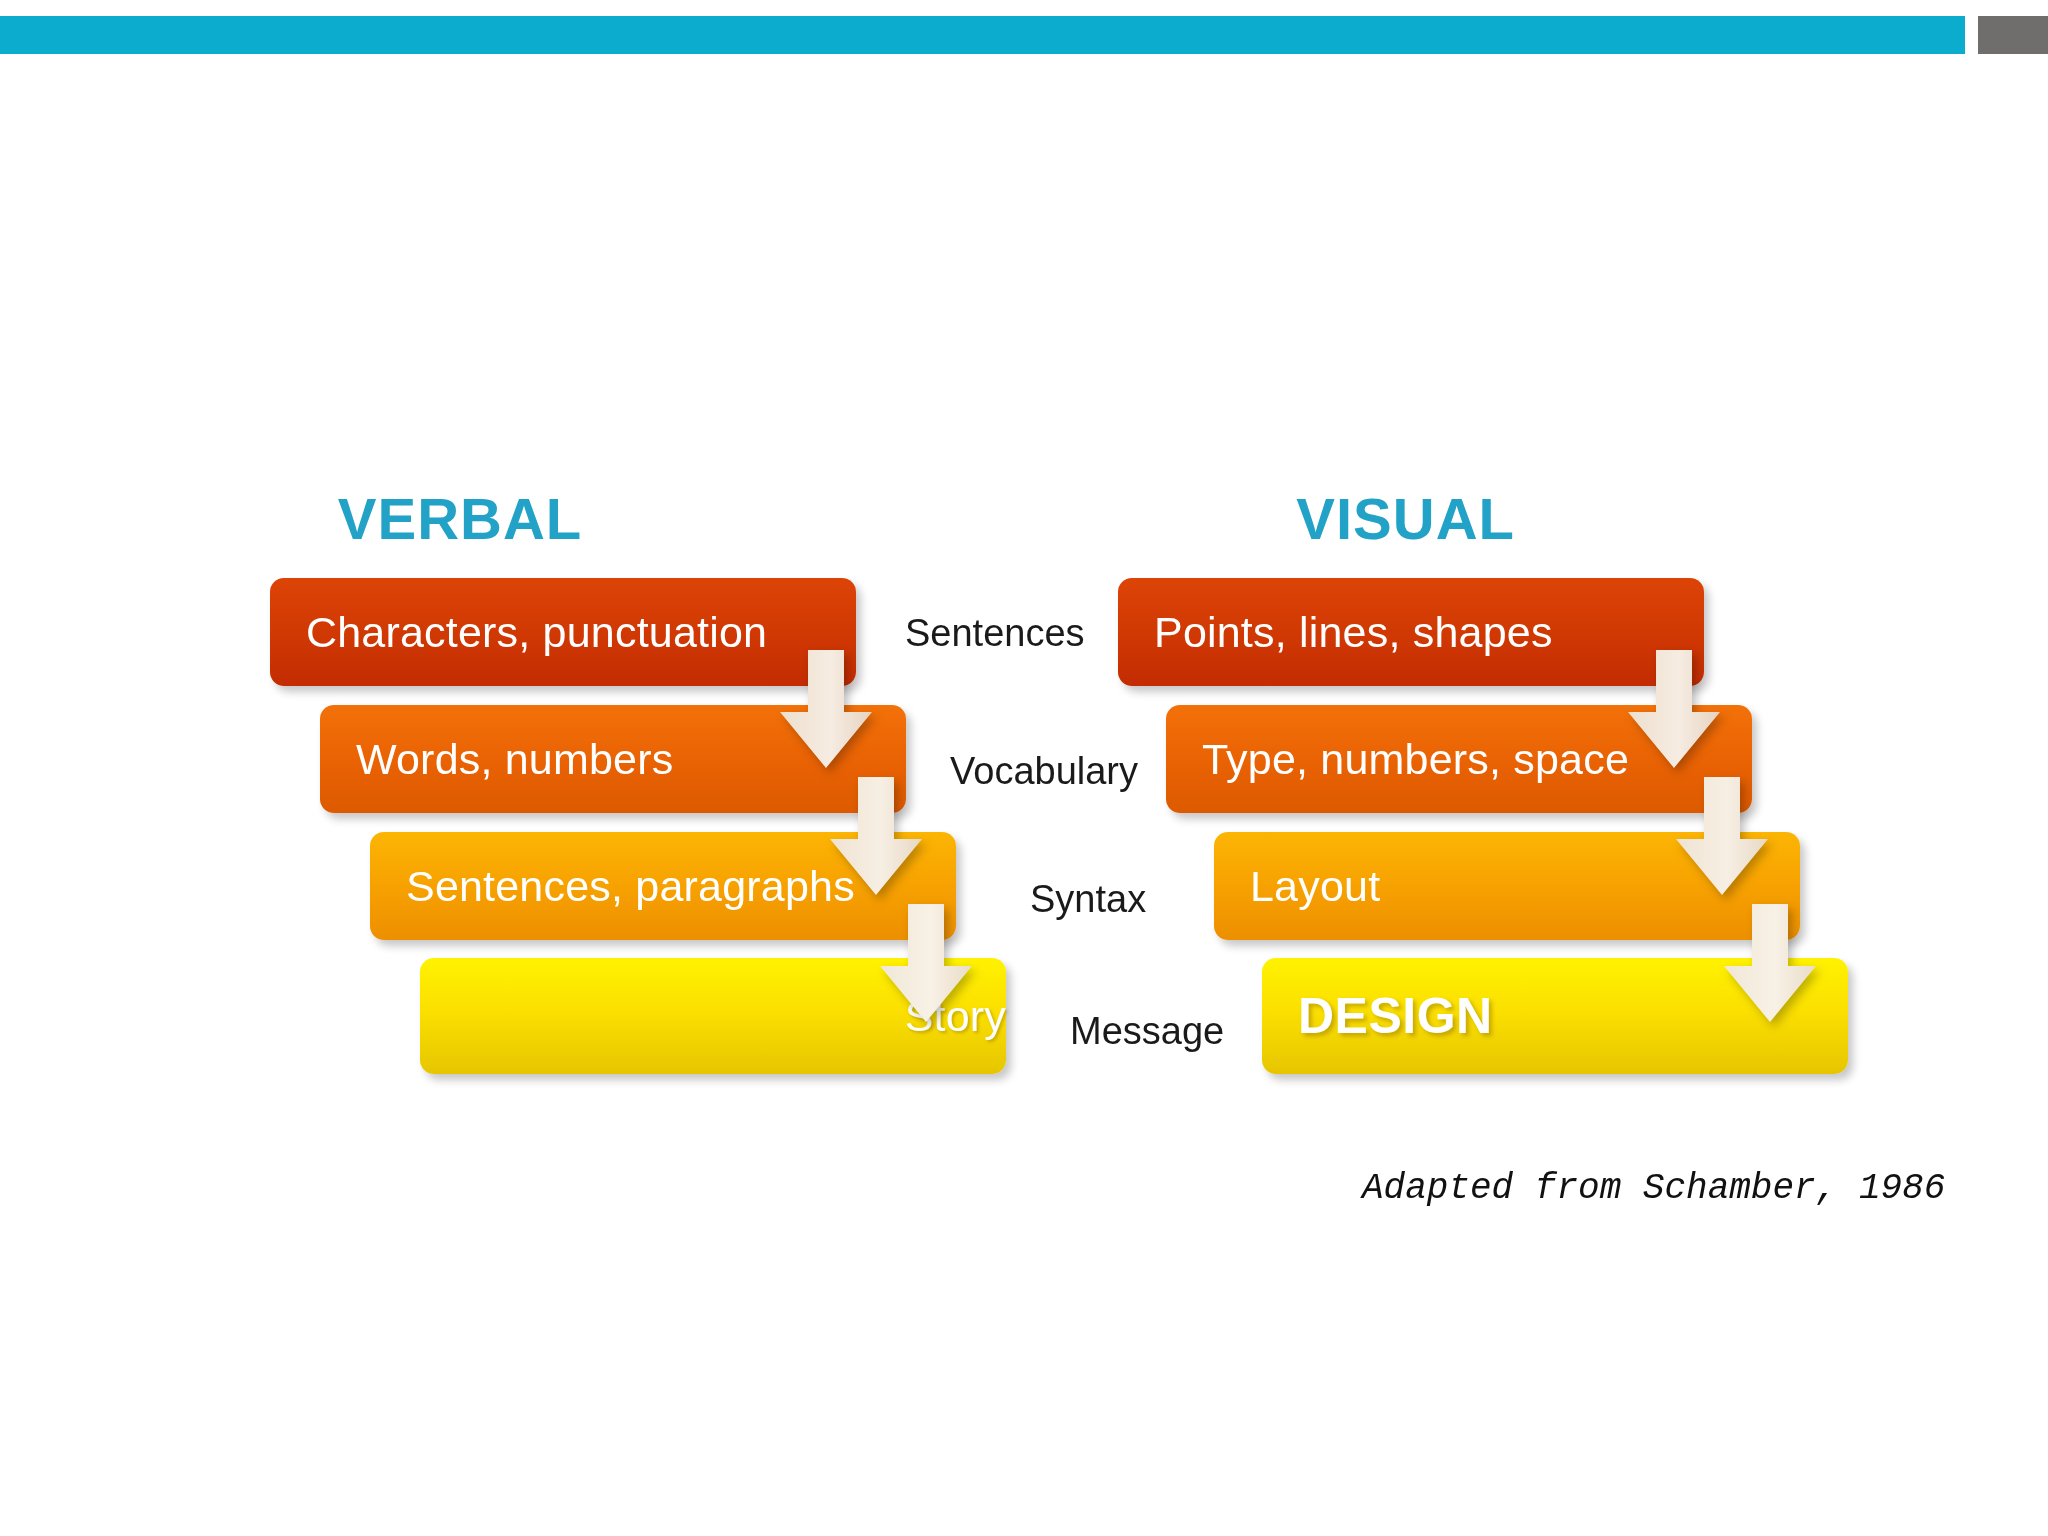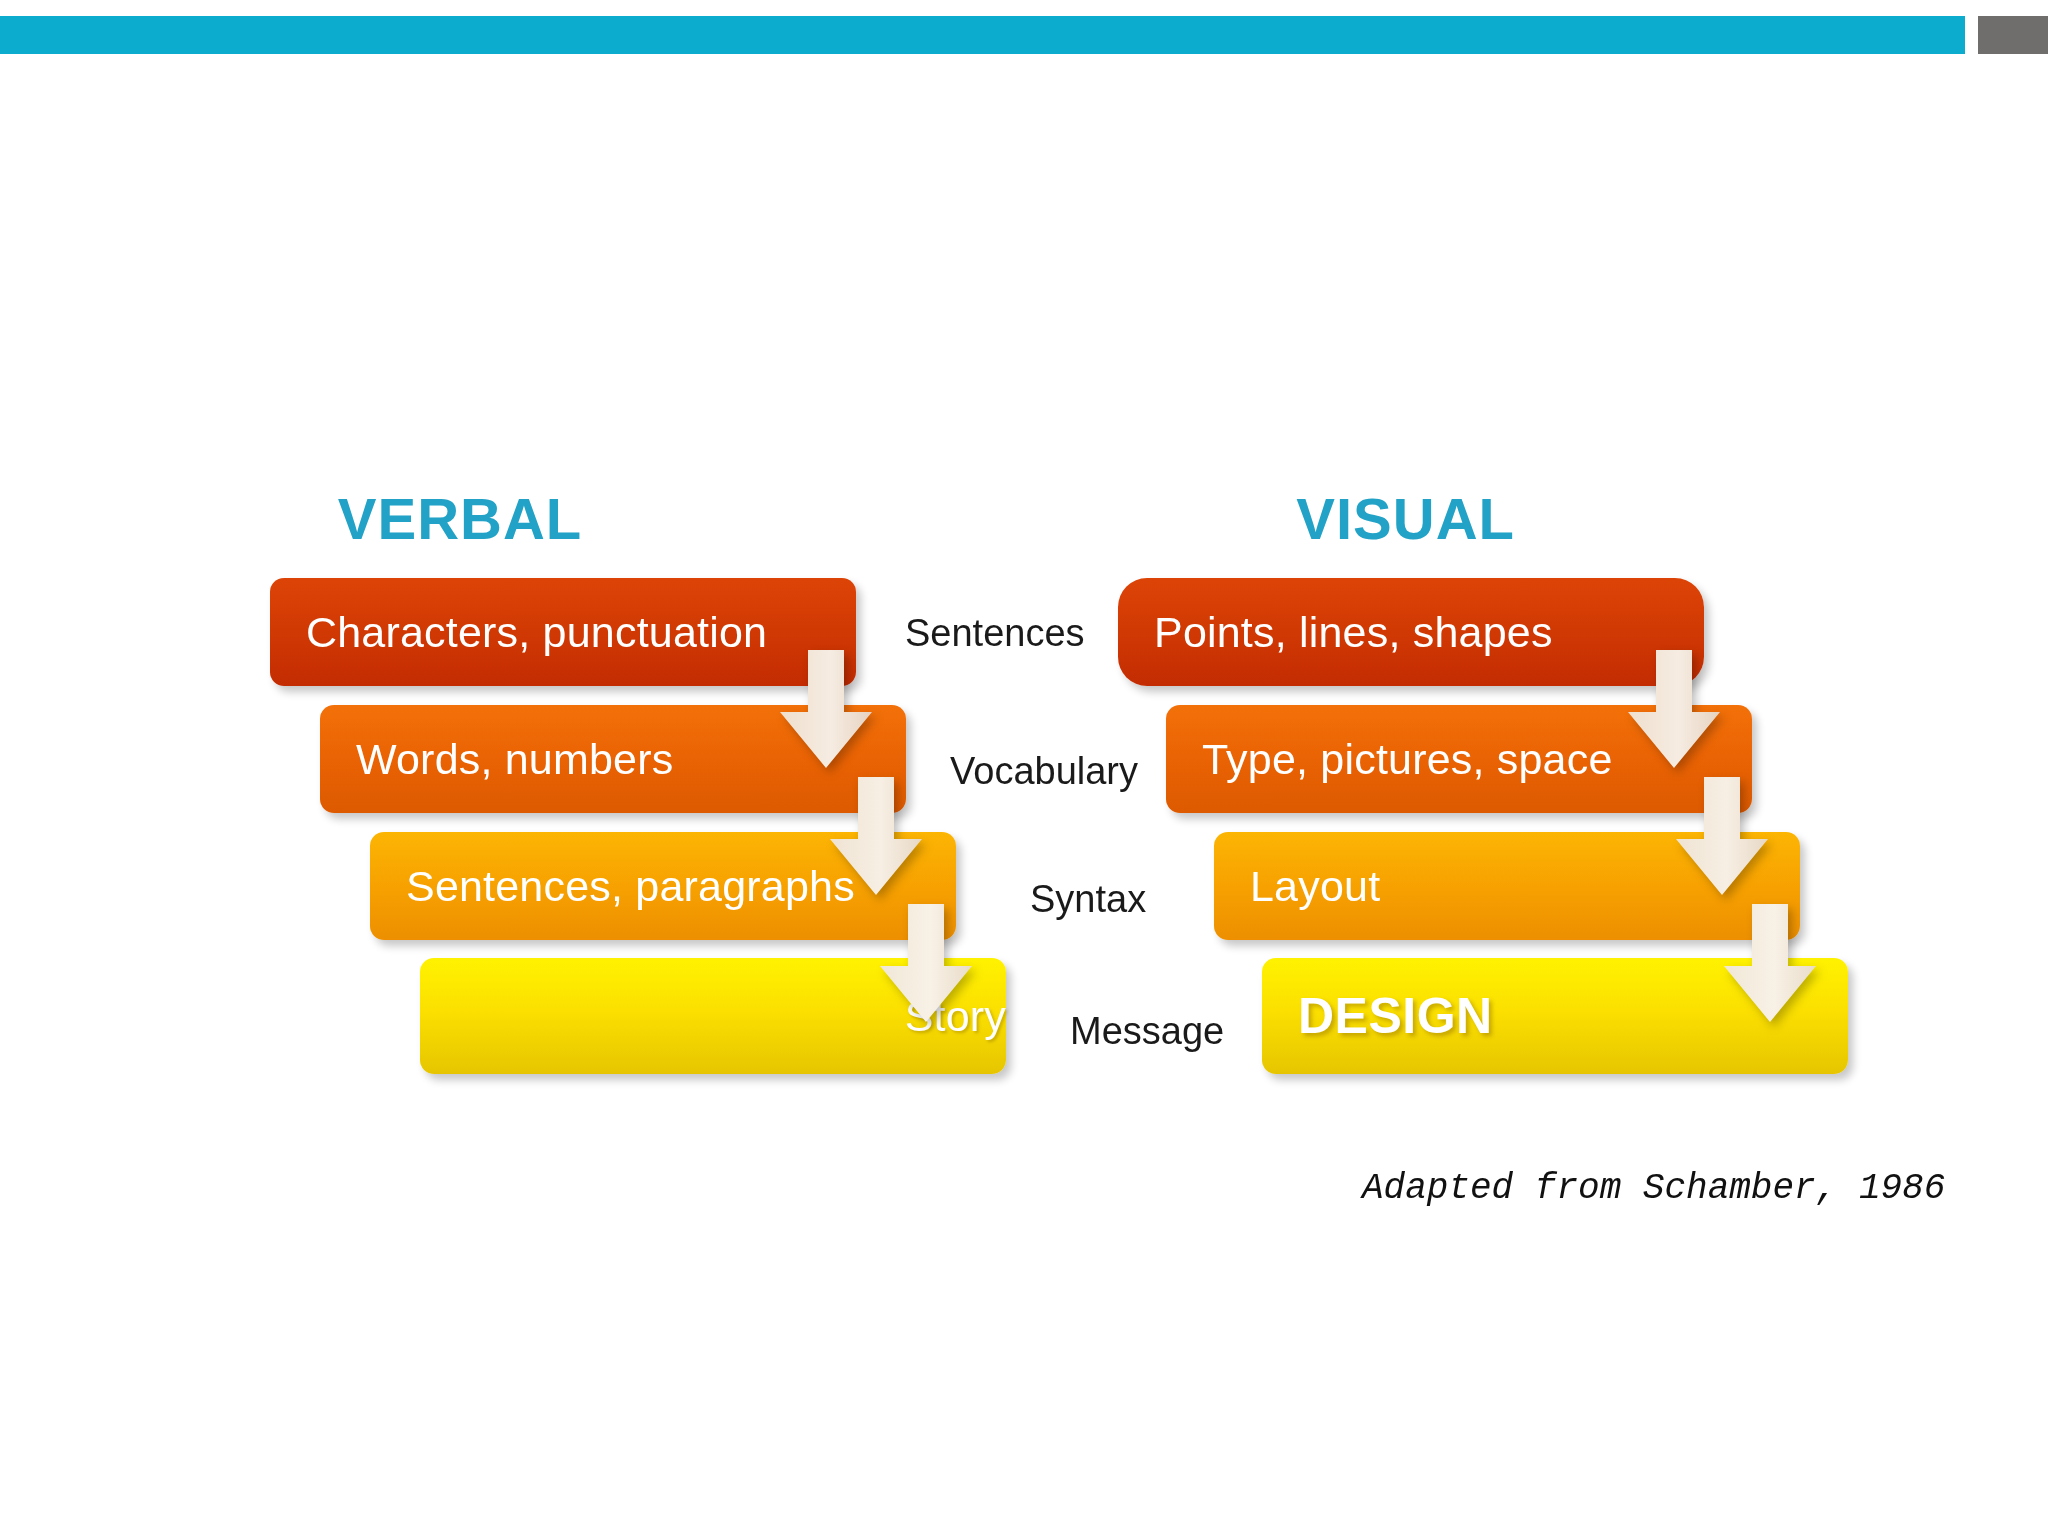--- a/index.html
+++ b/index.html
@@ -85,21 +85,21 @@
     letter-spacing: 0.5px;
     text-shadow: 3px 3px 4px rgba(140,105,0,0.45);
   }
 
   
   #bar-l1 { left: 270px;  top: 578px;  width: 586px; }
   #bar-l2 { left: 320px;  top: 705px;  width: 586px; }
   #bar-l3 { left: 370px;  top: 832px;  width: 586px; }
   #bar-l4 { left: 420px;  top: 958px;  width: 586px; justify-content: flex-end; }
   
-  #bar-r1 { left: 1118px; top: 578px;  width: 586px; border-radius: 29px; }
+  #bar-r1 { left: 1118px; top: 578px;  width: 586px; }
   #bar-r2 { left: 1166px; top: 705px;  width: 586px; }
   #bar-r3 { left: 1214px; top: 832px;  width: 586px; }
   #bar-r4 { left: 1262px; top: 958px;  width: 586px; }
 
   
   .arrow {
     position: absolute;
     width: 92px;
     height: 120px;
     filter: drop-shadow(4px 5px 5px rgba(0,0,0,0.25));
@@ -161,21 +161,21 @@
     <span class="bar-label">Sentences, paragraphs</span>
   </div>
   <div id="bar-l4" class="bar level-4">
     <span class="bar-label">Story</span>
   </div>
 
   <div id="bar-r1" class="bar level-1">
     <span class="bar-label">Points, lines, shapes</span>
   </div>
   <div id="bar-r2" class="bar level-2">
-    <span class="bar-label">Type, pictures, space</span>
+    <span class="bar-label">Type, numbers, space</span>
   </div>
   <div id="bar-r3" class="bar level-3">
     <span class="bar-label">Layout</span>
   </div>
   <div id="bar-r4" class="bar level-4 emphasis">
     <span class="bar-label">DESIGN</span>
   </div>
 
   <div id="arrow-l1" class="arrow">
     <svg viewBox="0 0 92 120" xmlns="http://www.w3.org/2000/svg">

